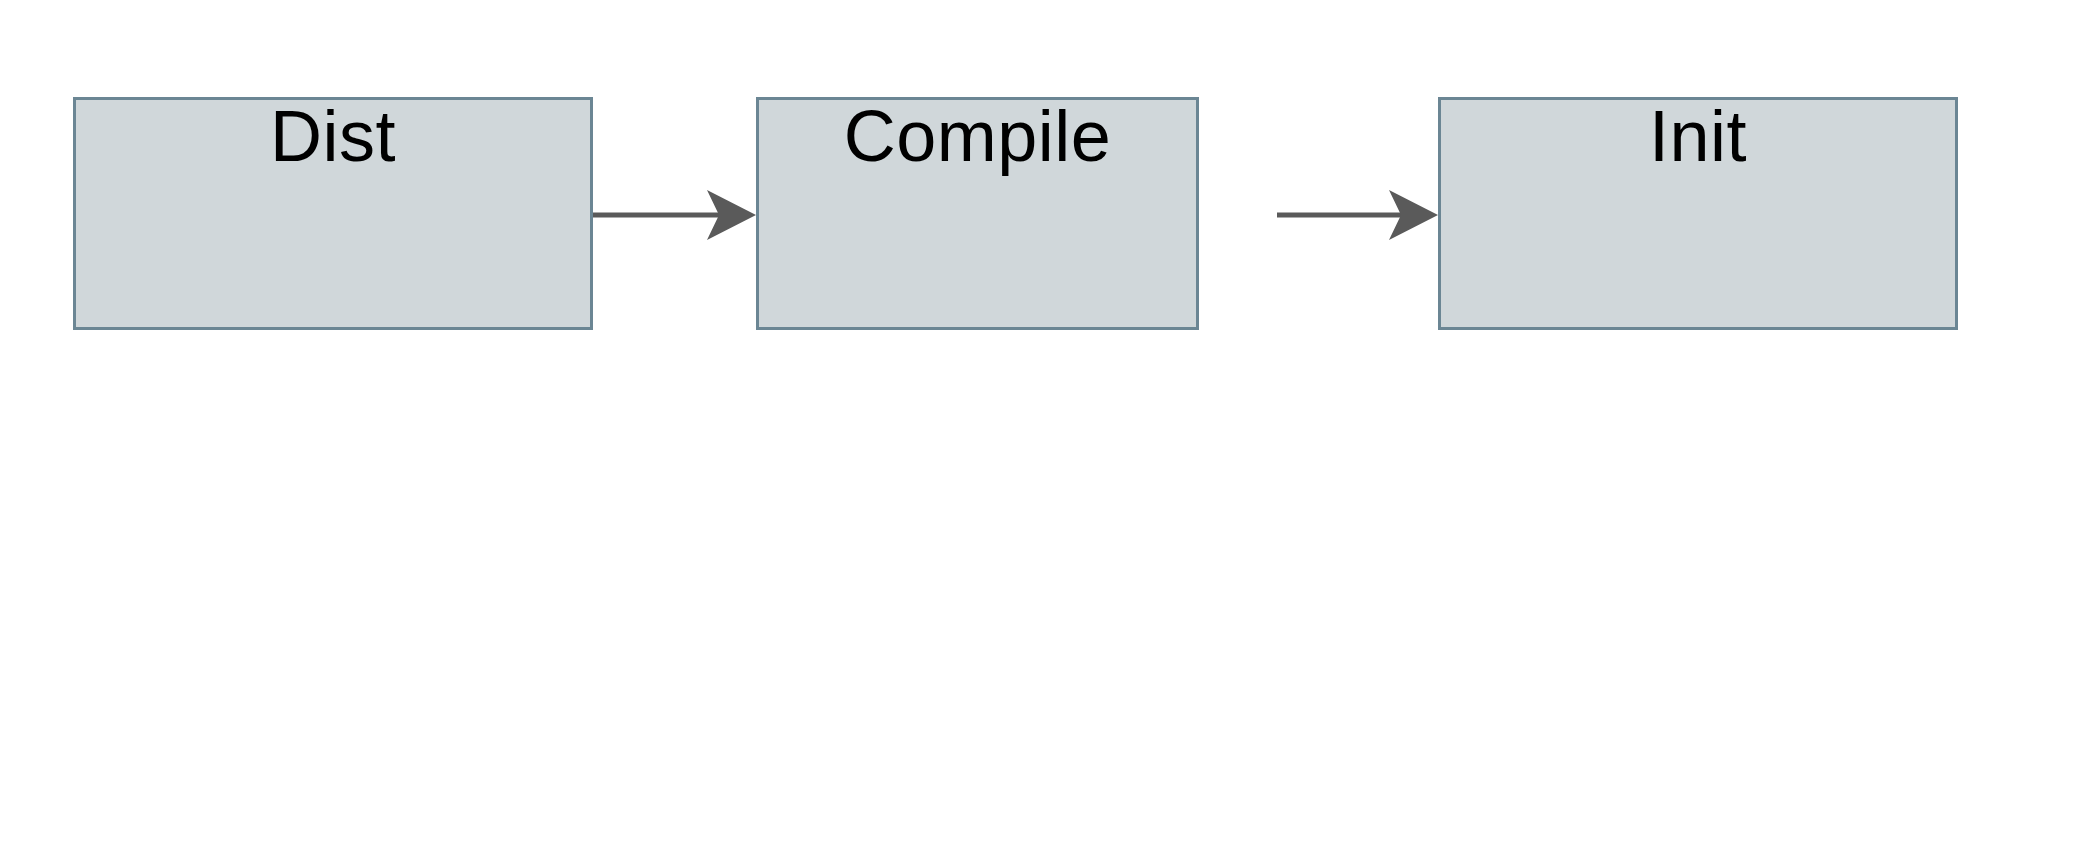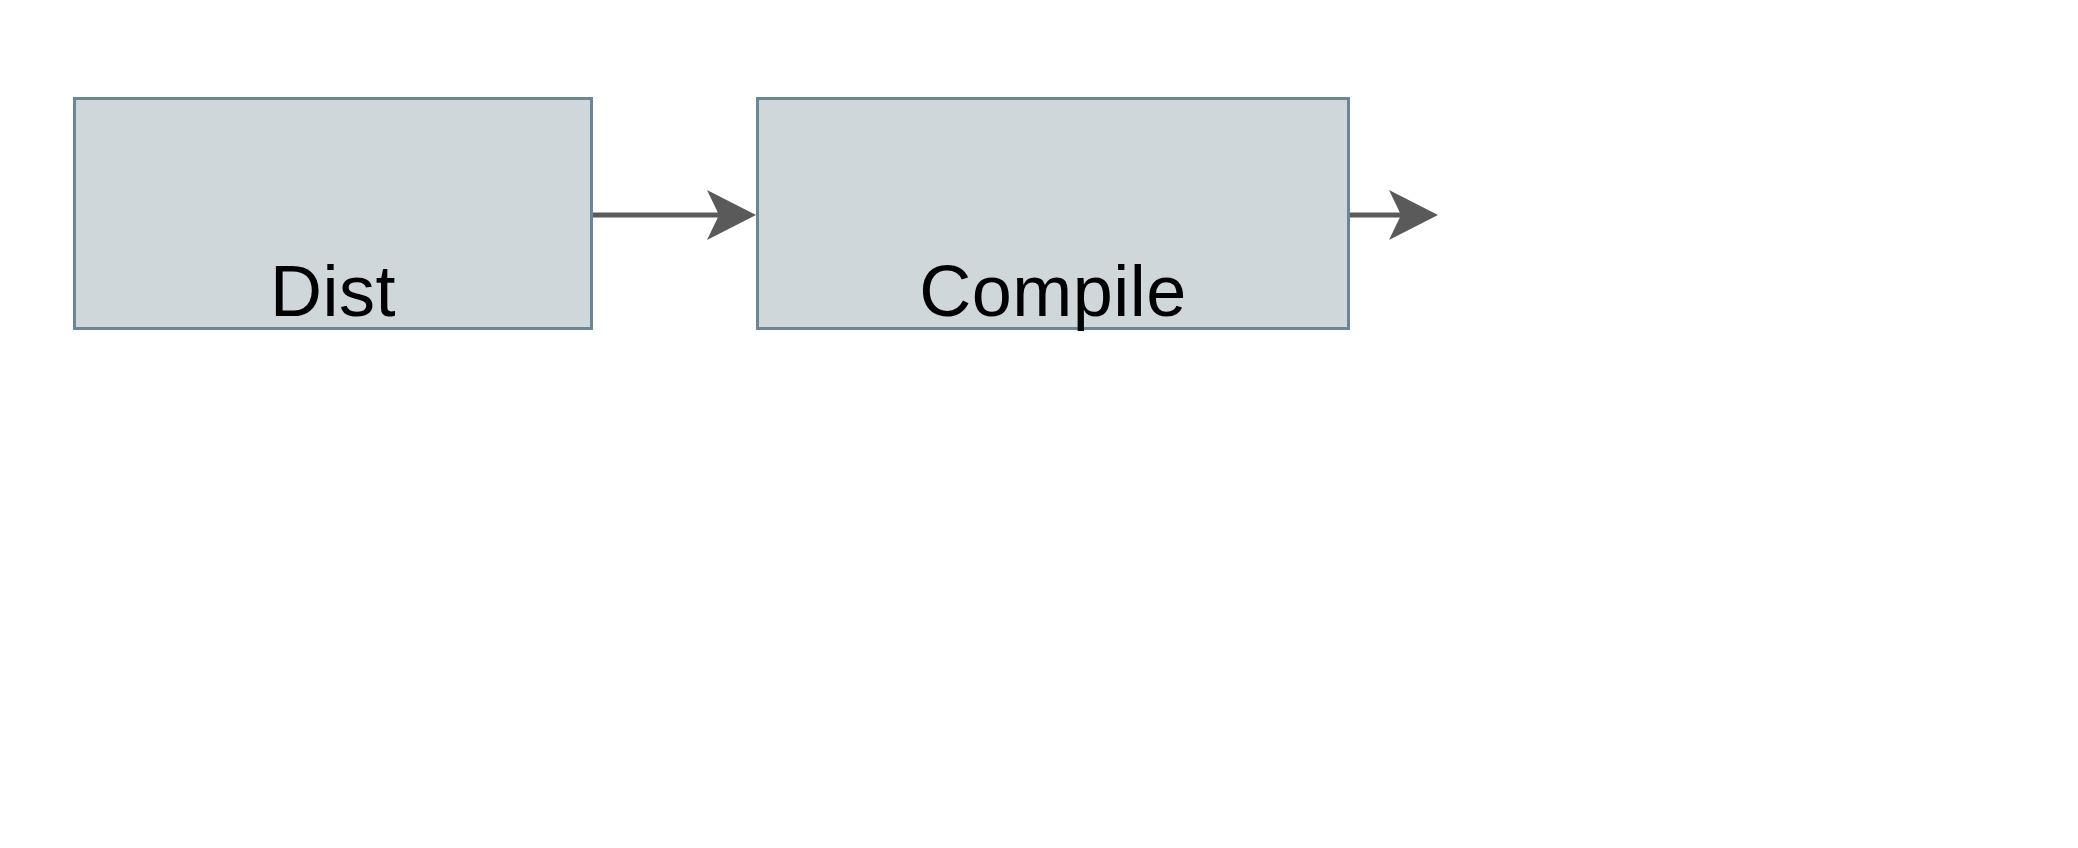--- a/index.html
+++ b/index.html
@@ -16,21 +16,21 @@
     height: 848px;
     background: #ffffff;
     overflow: hidden;
   }
   .node {
     position: absolute;
     box-sizing: border-box;
     background: #d0d7da;
     border: 3px solid #6b8694;
     display: flex;
-    align-items: flex-end;
+    align-items: flex-start;
     justify-content: center;
   }
   .node-label {
     font-family: "Liberation Sans", sans-serif;
     font-size: 72px;
     font-weight: 400;
     color: #000000;
     letter-spacing: 0.5px;
     line-height: 1;
     white-space: nowrap;
@@ -39,21 +39,21 @@
   .edge-layer {
     position: absolute;
     left: 0;
     top: 0;
     width: 2078px;
     height: 848px;
     pointer-events: none;
   }
   
   #node-dist    { left: 73px;   top: 97px;  width: 520px; height: 233px; }
-  #node-compile { left: 756px;  top: 97px;  width: 594px; height: 233px; }
+  #node-compile { left: 756px;  top: 97px;  width: 443px; height: 233px; }
   #node-init    { left: 1438px; top: 97px;  width: 520px; height: 233px; }
   #node-clean   { left: 756px;  top: 511px; width: 521px; height: 232px; }
 </style>
 </head>
 <body>
 
 <div id="canvas">
 
   <svg class="edge-layer" viewBox="0 0 2078 848" width="2078" height="848" xmlns="http://www.w3.org/2000/svg">
     <g>
@@ -67,15 +67,18 @@
   </svg>
 
   <div class="node" id="node-dist">
     <span class="node-label">Dist</span>
   </div>
 
   <div class="node" id="node-compile">
     <span class="node-label">Compile</span>
   </div>
 
+  <div class="node" id="node-init">
+    <span class="node-label">Init</span>
+  </div>
 
 
 </div>
 
 </body></html>

